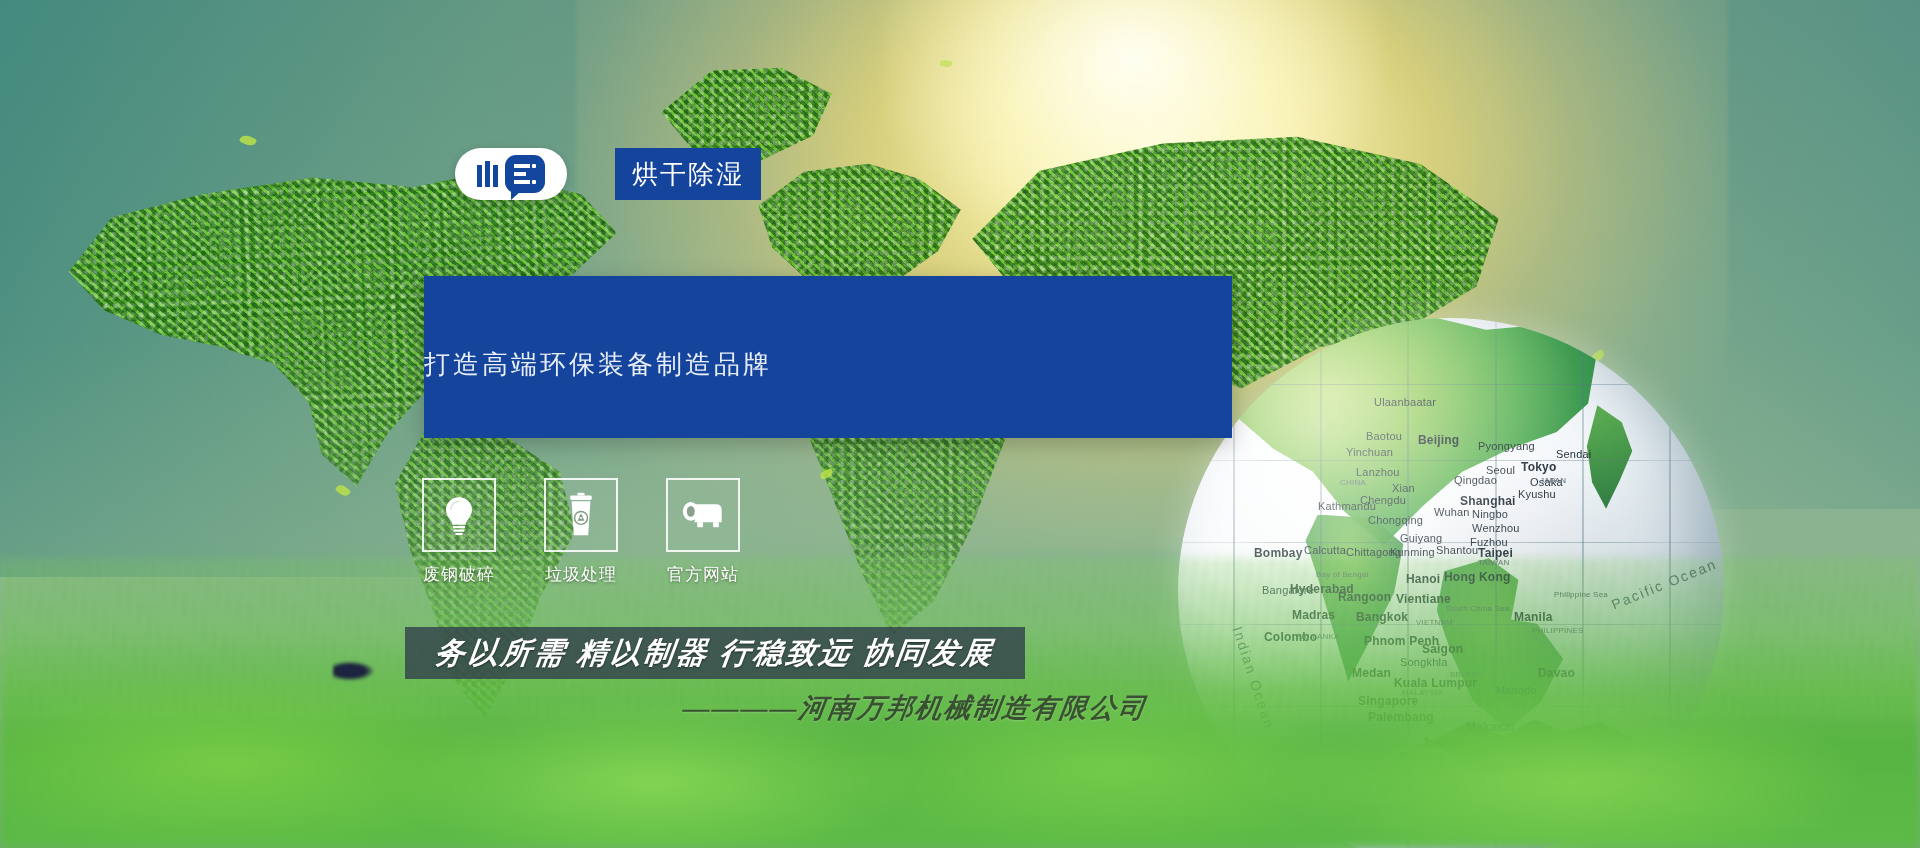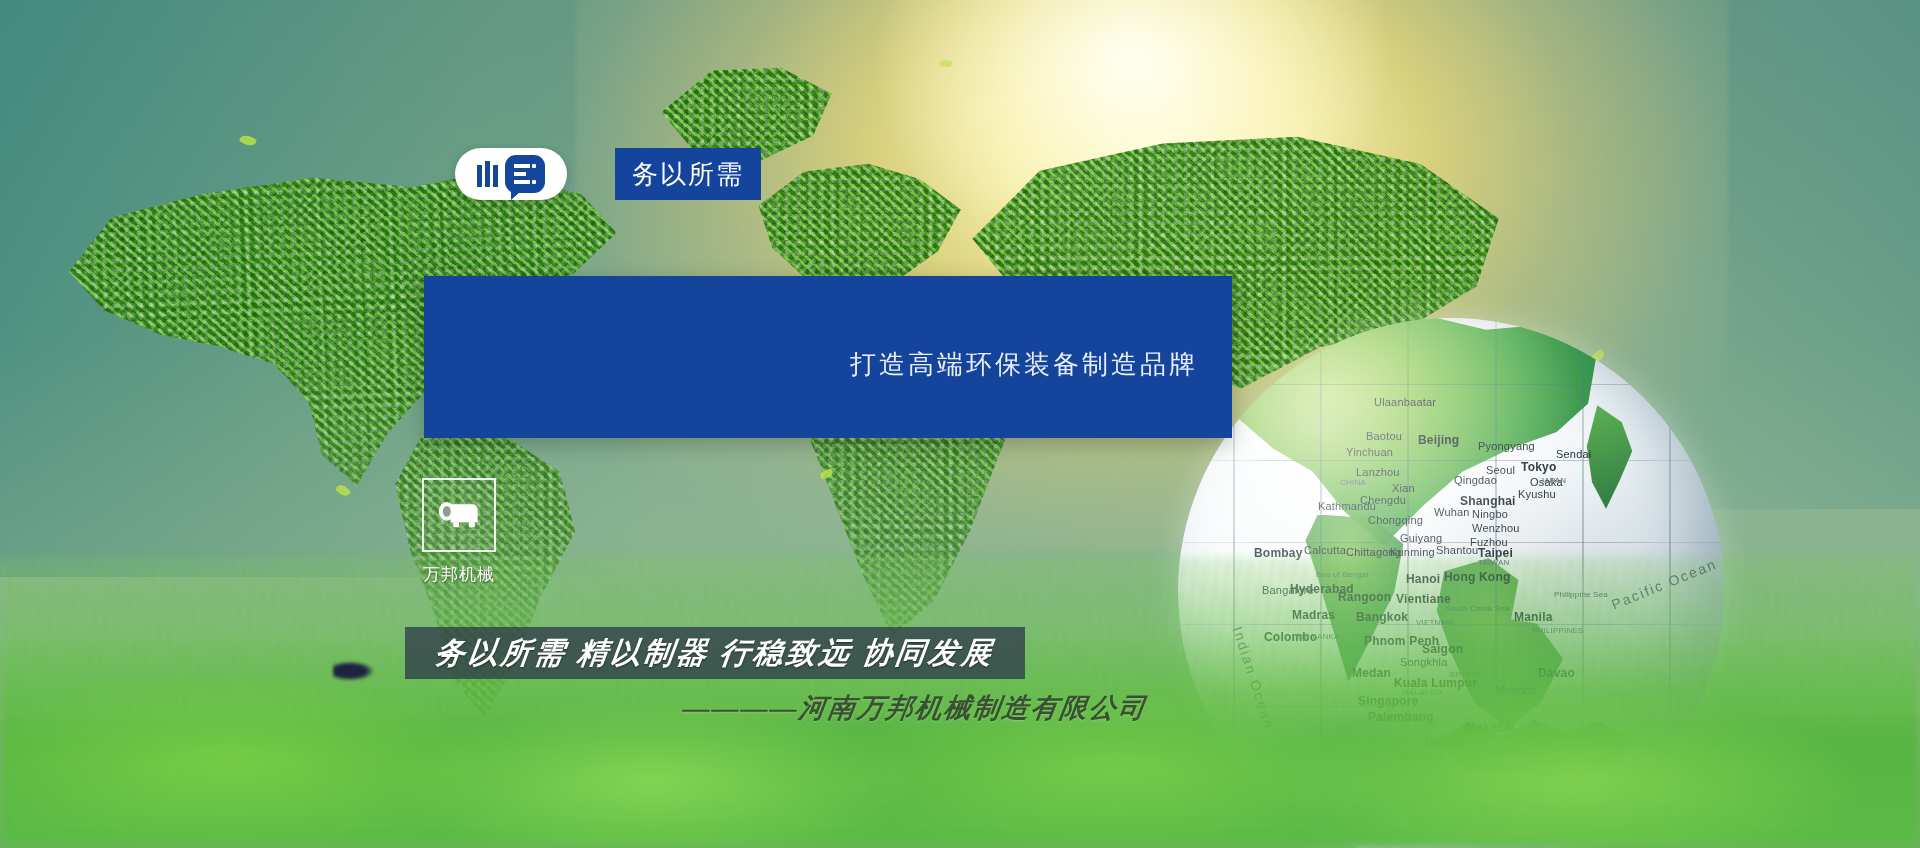--- a/index.html
+++ b/index.html
@@ -207,21 +207,21 @@
     position:absolute;left:424px;top:276px;width:808px;height:162px;
     background:#14449b;
     box-shadow:0 6px 20px rgba(0,0,0,.22);
     display:flex;flex-direction:column;justify-content:center;
   }
   .hero-title{
     color:#ffffff;font-size:56px;letter-spacing:4px;padding:0 0 0 34px;
     line-height:1.08;font-weight:400;
   }
   .hero-sub{
-    color:#e9eefb;font-size:26px;letter-spacing:3px;text-align:right;padding:14px 34px 0 0;
+    color:#e9eefb;font-size:26px;letter-spacing:3px;padding:14px 34px 0 0;
   }
 
   
   .features{position:absolute;left:420px;top:478px;display:flex;gap:44px;}
   .feature{width:78px;display:flex;flex-direction:column;align-items:center;}
   .feature-box{
     width:70px;height:70px;border:2px solid rgba(255,255,255,.88);
     display:flex;align-items:center;justify-content:center;
     background:rgba(255,255,255,.05);
   }
@@ -391,46 +391,72 @@
           <i></i>
             <i></i>
             <i></i>
             <b></b>
             <b></b>
         </span>
       </span>
     </div>
     <div class="navtabs">
       <div class="navtab primary">
-        <span>务以所需</span>
+        <span>烘干除湿</span>
       </div>
     </div>
   </div>
 
   <div class="hero">
     <div class="hero-sub">打造高端环保装备制造品牌</div>
   </div>
 
   <div class="features">
 
 
-
-
+    <div class="feature">
+      <div class="feature-box">
+        <svg width="44" height="44" viewBox="0 0 64 64">
+          <path d="M32 6 C21 6 13 14.5 13 24.5 C13 31 16.5 35.5 19.5 39.5 C21.5 42 22.5 44 22.5 46 L41.5 46 C41.5 44 42.5 42 44.5 39.5 C47.5 35.5 51 31 51 24.5 C51 14.5 43 6 32 6 Z" fill="#ffffff"></path>
+          <rect x="23" y="48" width="18" height="3.2" rx="1.4" fill="#ffffff"></rect>
+          <rect x="24" y="53" width="16" height="3.2" rx="1.4" fill="#ffffff"></rect>
+          <rect x="26.5" y="58" width="11" height="3.2" rx="1.4" fill="#ffffff"></rect>
+          <path d="M32 12 C25 12 20 17.5 20 24.5" stroke="#8aa58a" stroke-width="2" fill="none" opacity=".35"></path>
+        </svg>
+      </div>
+      <div class="feature-label">废钢破碎</div>
+    </div>
+
+
+    <div class="feature">
+      <div class="feature-box">
+        <svg width="40" height="46" viewBox="0 0 52 64">
+          <rect x="11" y="5" width="30" height="6" rx="2" fill="#ffffff"></rect>
+          <rect x="21" y="1" width="10" height="4" rx="1.5" fill="#ffffff"></rect>
+          <path d="M13 13 L39 13 L36 60 L16 60 Z" fill="#ffffff"></path>
+          <circle cx="26" cy="36" r="9" fill="none" stroke="#7d9c82" stroke-width="2"></circle>
+          <path d="M26 30 L29 35 L23 35 Z" fill="#7d9c82"></path>
+          <path d="M21 40 L24 35 L27 40 Z" fill="#7d9c82"></path>
+          <path d="M31 40 L28 35 L25 40 Z" fill="#7d9c82"></path>
+        </svg>
+      </div>
+      <div class="feature-label">垃圾处理</div>
+    </div>
 
     <div class="feature">
       <div class="feature-box">
         <svg width="46" height="36" viewBox="0 0 64 48">
           <ellipse cx="15" cy="19" rx="11" ry="13" fill="#ffffff"></ellipse>
           <ellipse cx="15" cy="19" rx="5.5" ry="7.5" fill="#8a9f8d"></ellipse>
           <path d="M22 9 L50 9 Q58 9 58 17 L58 34 L20 34 Q22 26 22 19 Z" fill="#ffffff"></path>
           <rect x="24" y="34" width="8" height="7" fill="#ffffff"></rect>
           <rect x="46" y="34" width="8" height="7" fill="#ffffff"></rect>
         </svg>
       </div>
-      <div class="feature-label">万邦机械</div>
+      <div class="feature-label">官方网站</div>
     </div>
 
   </div>
 
   <div class="slogan-bar">
     <div class="slogan-text">务以所需 精以制器 行稳致远 协同发展</div>
   </div>
   <div class="signature">————河南万邦机械制造有限公司</div>
 
 </div>

